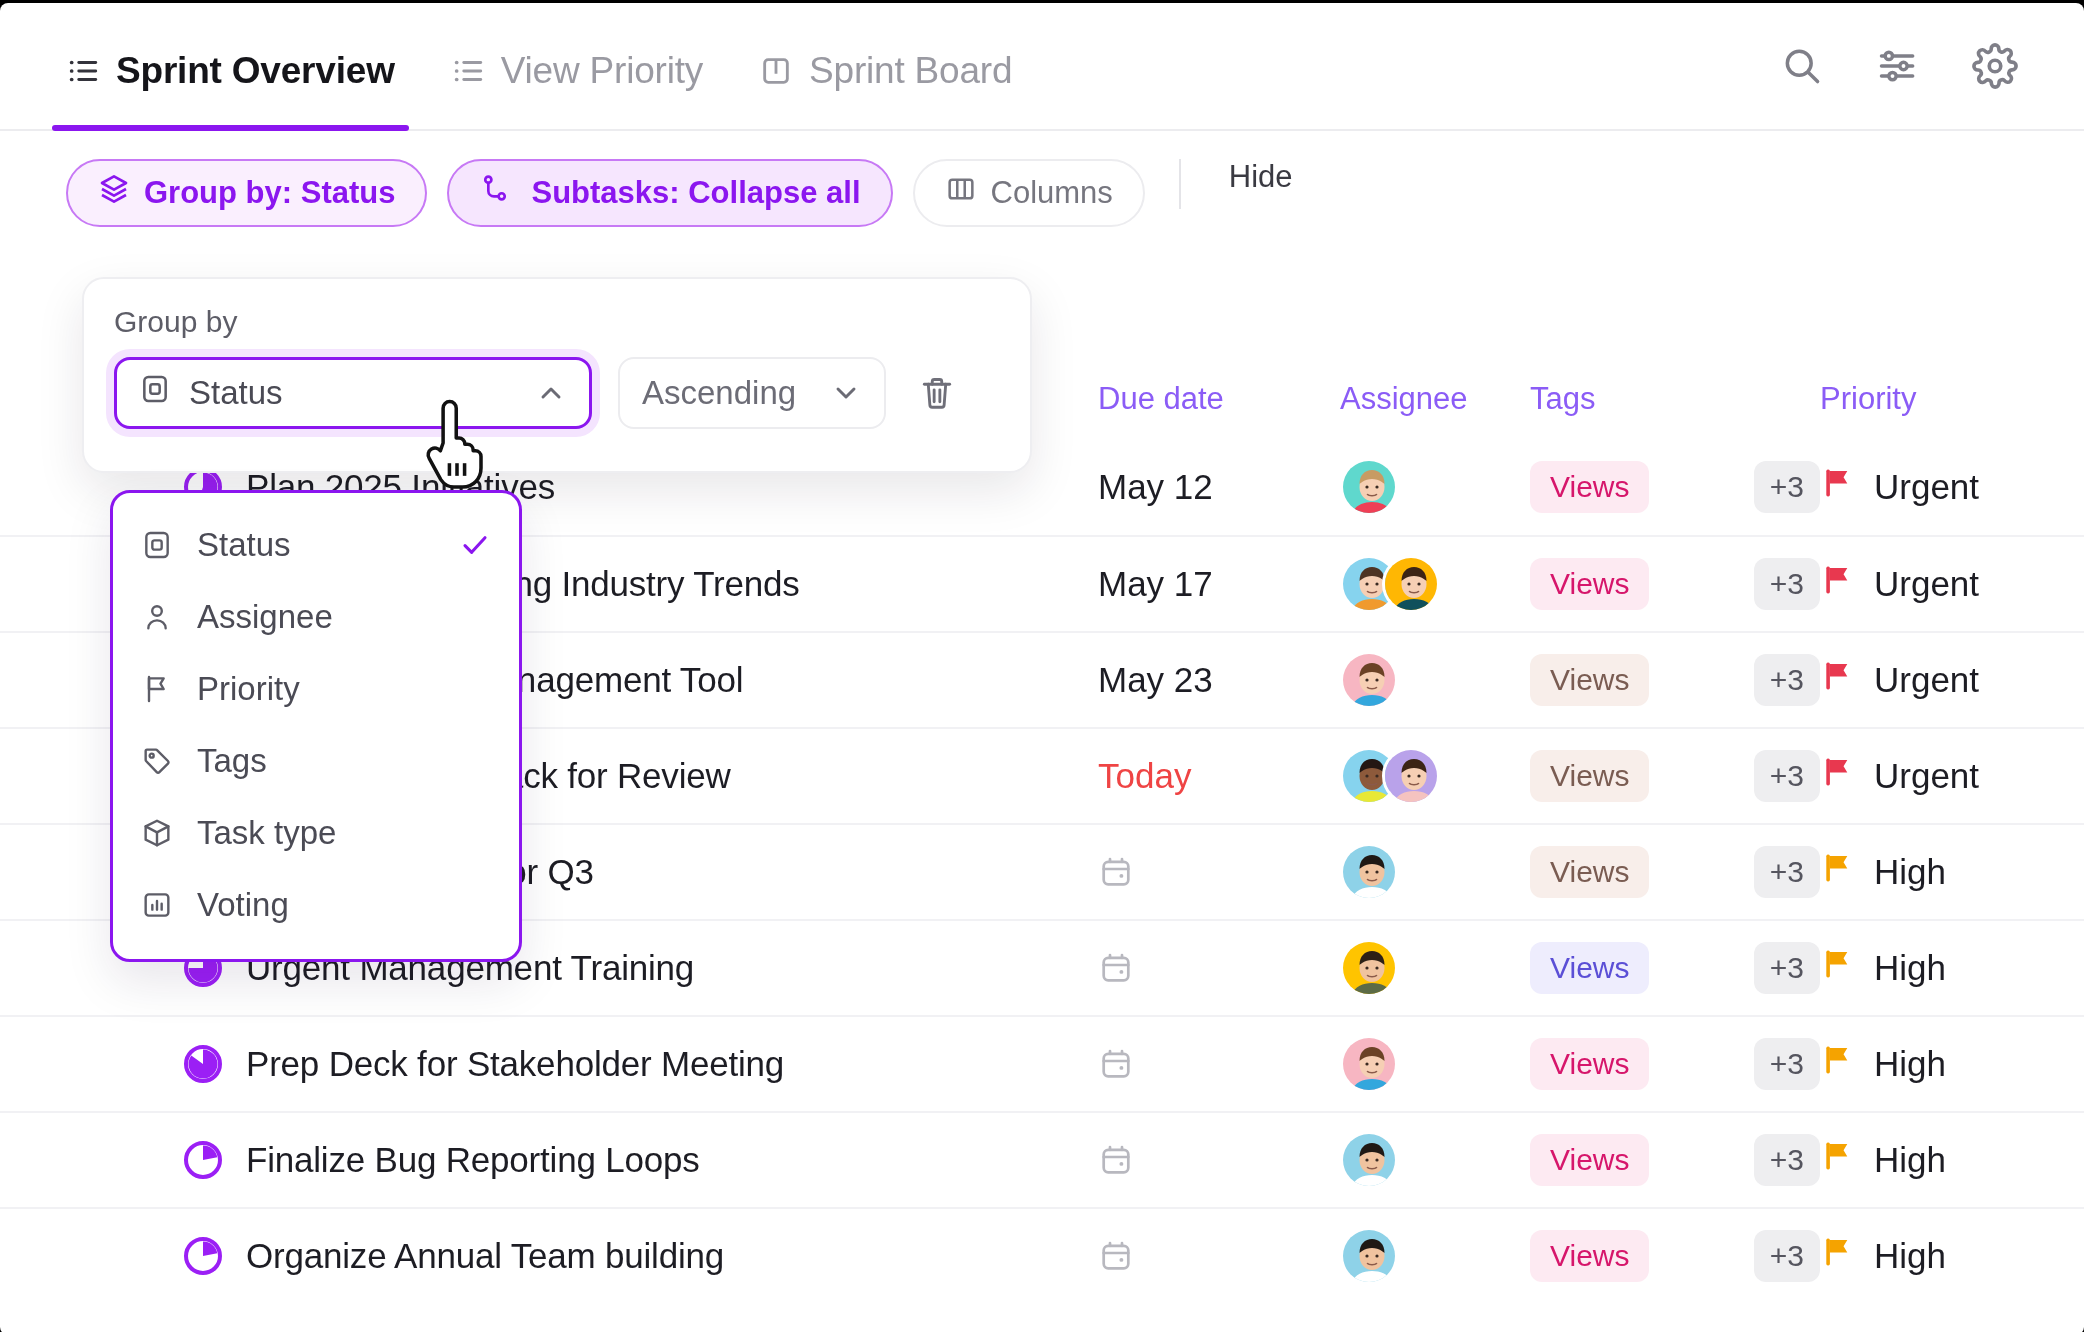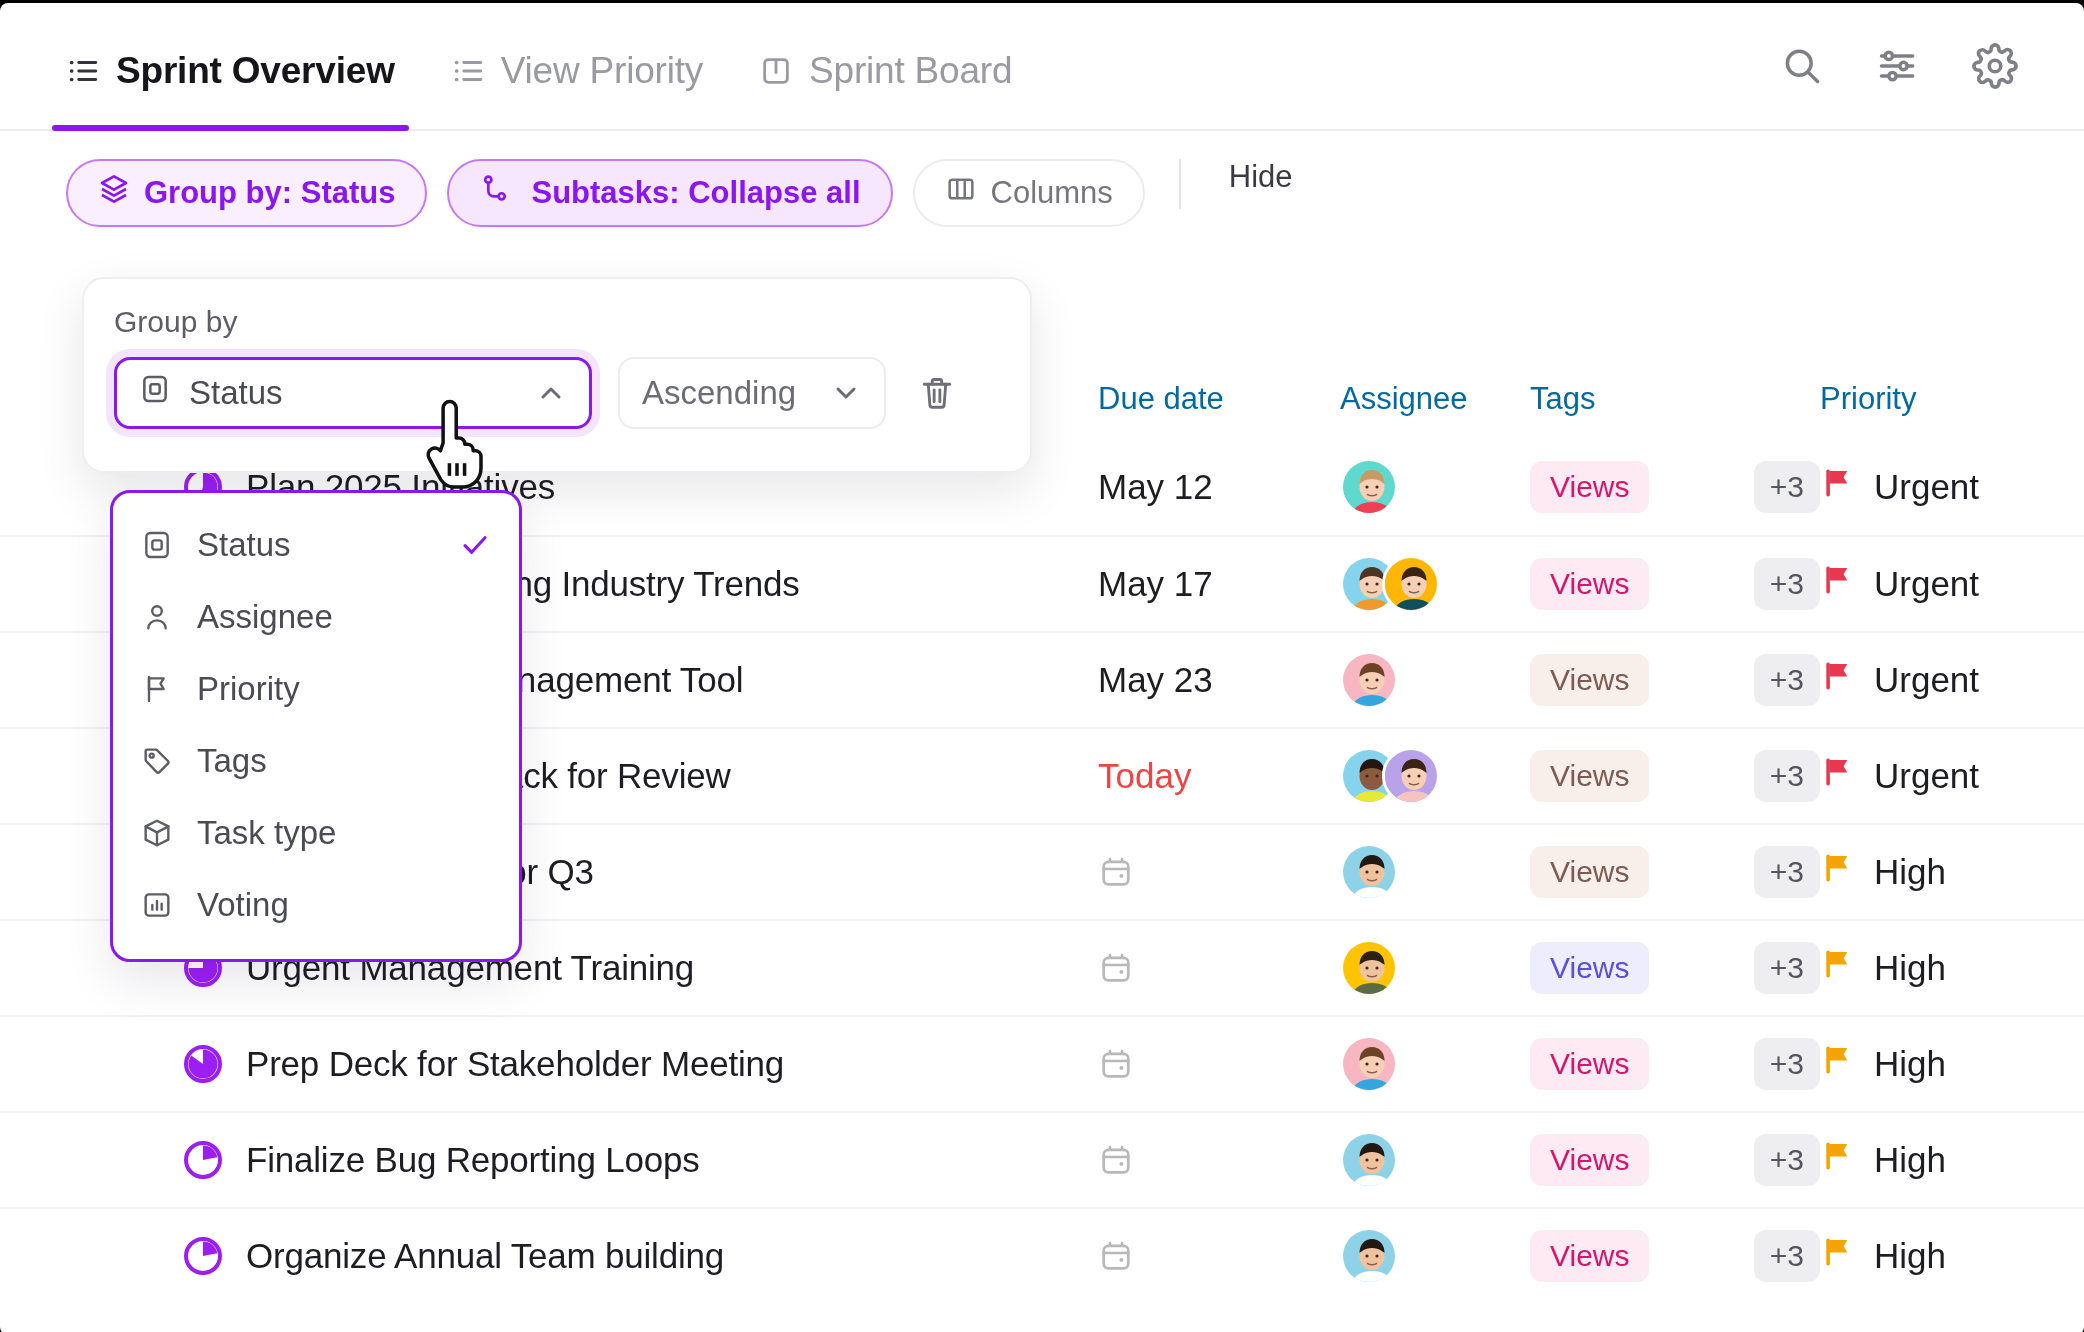--- a/index.html
+++ b/index.html
@@ -169,21 +169,21 @@
   .table-wrap {
     position: absolute;
     left: 0; top: 356px; right: 0;
     z-index: 1;
   }
   .thead {
     display: flex; align-items: center;
     height: 80px;
     padding-left: 182px;
     font-size: 31px;
-    color: #0369a1;
+    color: #8b5cf6;
   }
   .col-name  { width: 916px; }
   .col-due   { width: 242px; }
   .col-assn  { width: 190px; }
   .col-tags  { width: 290px; }
   .col-prio  { width: 240px; }
 
   .trow {
     display: flex; align-items: center;
     height: 96px;

